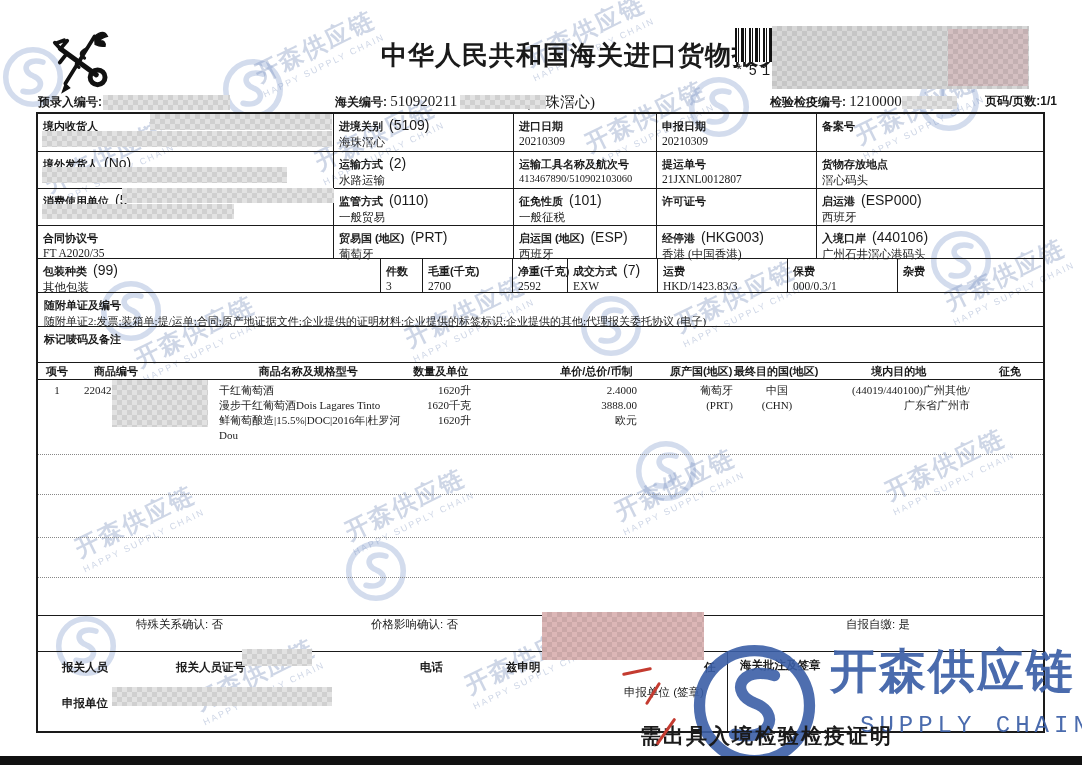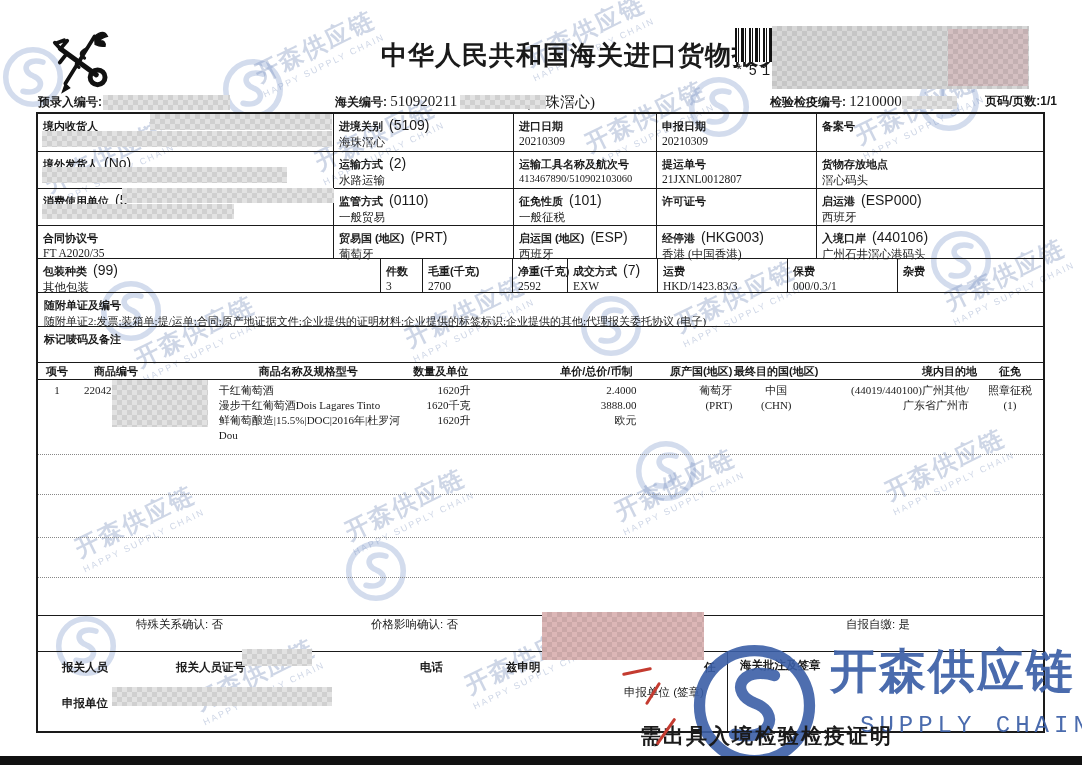--- a/index.html
+++ b/index.html
@@ -38,21 +38,21 @@
   .docval{font-size:11px;font-family:"Liberation Serif","DejaVu Serif",serif;margin-top:1px;white-space:nowrap;}
   
   .ghead{display:flex;height:18px;border-top:1px solid #1a1a1a;border-bottom:1px solid #1a1a1a;
          align-items:center;font-weight:bold;font-size:11px;box-sizing:border-box;}
   .gitem{display:flex;font-size:11px;font-family:"Liberation Serif","DejaVu Serif",serif;line-height:15px;padding-top:3px;}
   .g1{width:38px;text-align:center}.g2{width:130px;padding-left:18px;box-sizing:border-box}
   .g3{width:205px;box-sizing:border-box}.g4{width:60px}.g5{width:172px}.g6{width:90px;text-align:right}
   .g7{width:88px;text-align:center}.g8{width:157px}.g9{width:66px;text-align:center}
   .ghead .g3{text-align:center}.ghead .g4{text-align:center}
   .ghead .g5{text-align:right;padding-right:10px;box-sizing:border-box}
-  .ghead .g8{text-align:right}
+  .ghead .g8{text-align:center}
   .gitem .g2{padding-left:8px}.gitem .g3{padding-left:13px}
   .gitem .g4{text-align:right}.gitem .g5{text-align:right;padding-right:6px;box-sizing:border-box}
   .gitem .g8{text-align:right;padding-right:8px;box-sizing:border-box}
   .garea{position:relative;height:235px;}
   .dot{position:absolute;left:0;right:0;border-top:1px dotted #888;}
   
   .footband{position:relative;border-top:1px solid #1a1a1a;height:35px;font-size:11.5px;}
   .footband span{position:absolute;top:1px;white-space:nowrap;}
   .bbox{display:flex;border-top:1px solid #1a1a1a;height:80px;box-sizing:border-box;}
   .bl{position:relative;width:689px;}
@@ -394,24 +394,20 @@
           <div>葡萄牙</div>
           <div>(PRT)</div>
         </div>
         <div class="g7">
           <div>中国</div>
           <div>(CHN)</div>
         </div>
         <div class="g8">
           <div>(44019/440100)广州其他/</div>
           <div>广东省广州市</div>
-        </div>
-        <div class="g9">
-          <div>照章征税</div>
-          <div>(1)</div>
         </div>
       </div>
       <div class="dot" style="top:74px"></div>
       <div class="dot" style="top:114px"></div>
       <div class="dot" style="top:157px"></div>
       <div class="dot" style="top:197px"></div>
     </div>
 
     <div class="footband">
       <span style="left:98px">特殊关系确认: 否</span>

